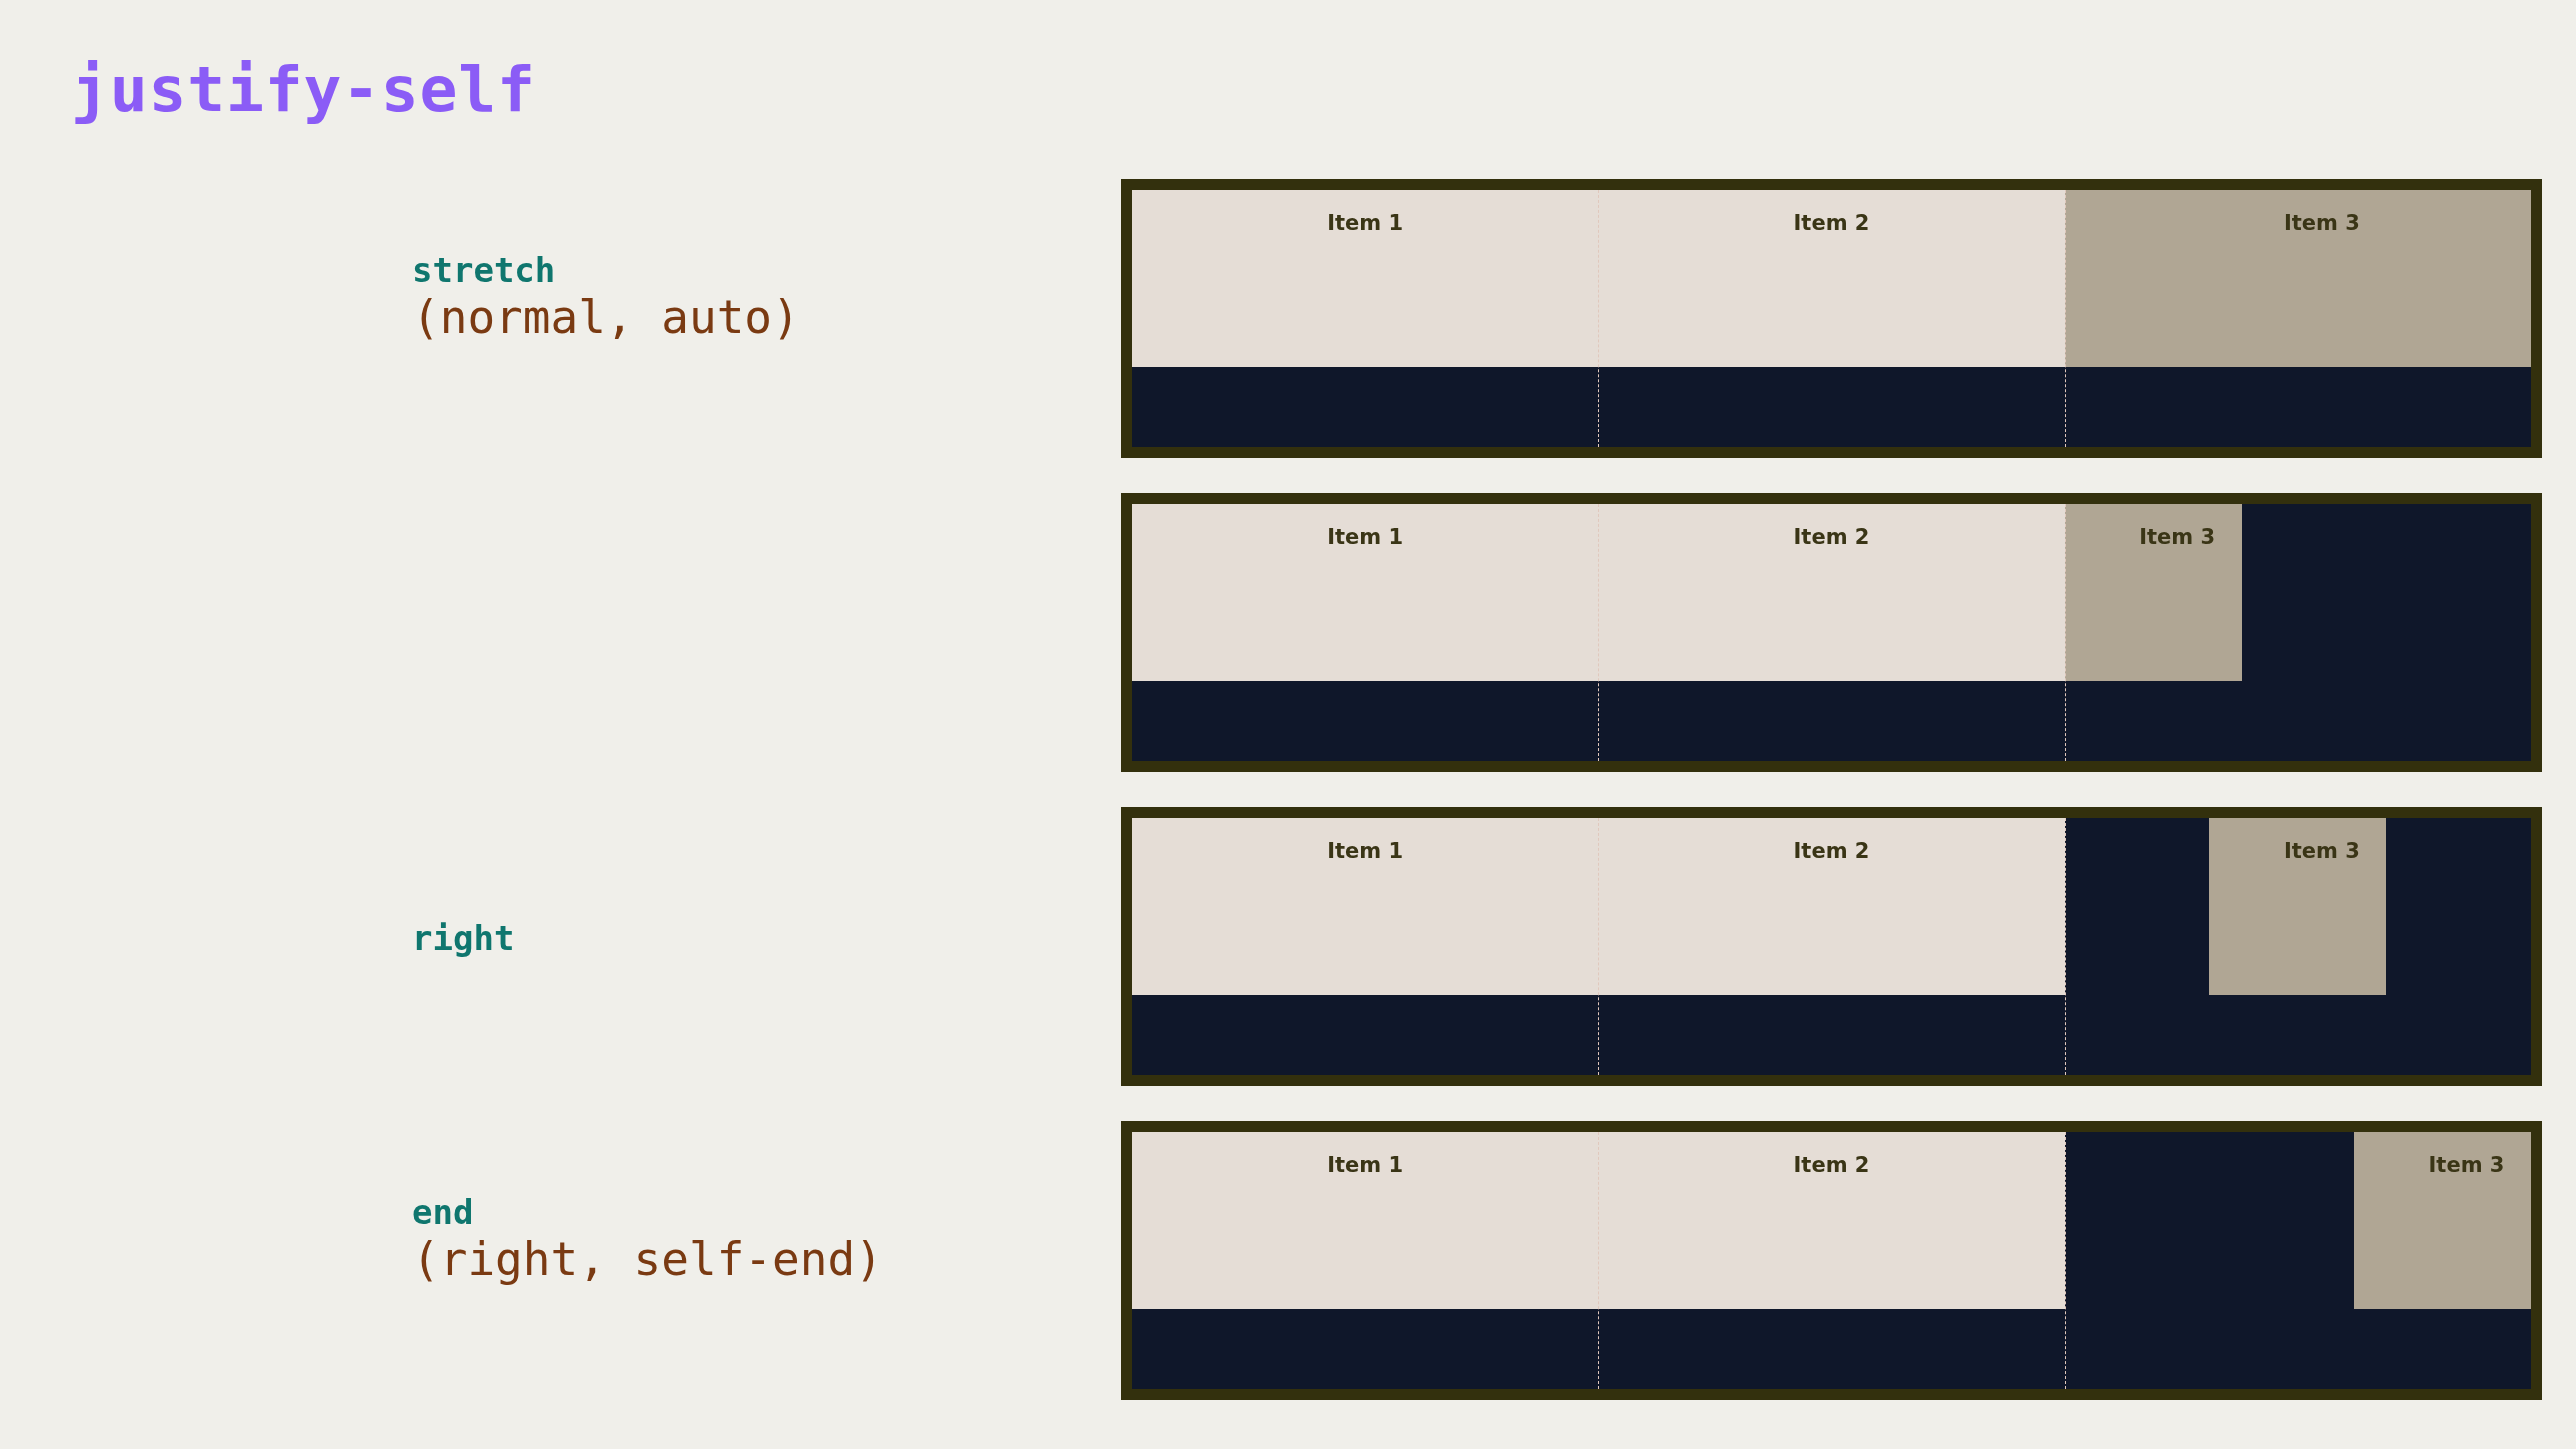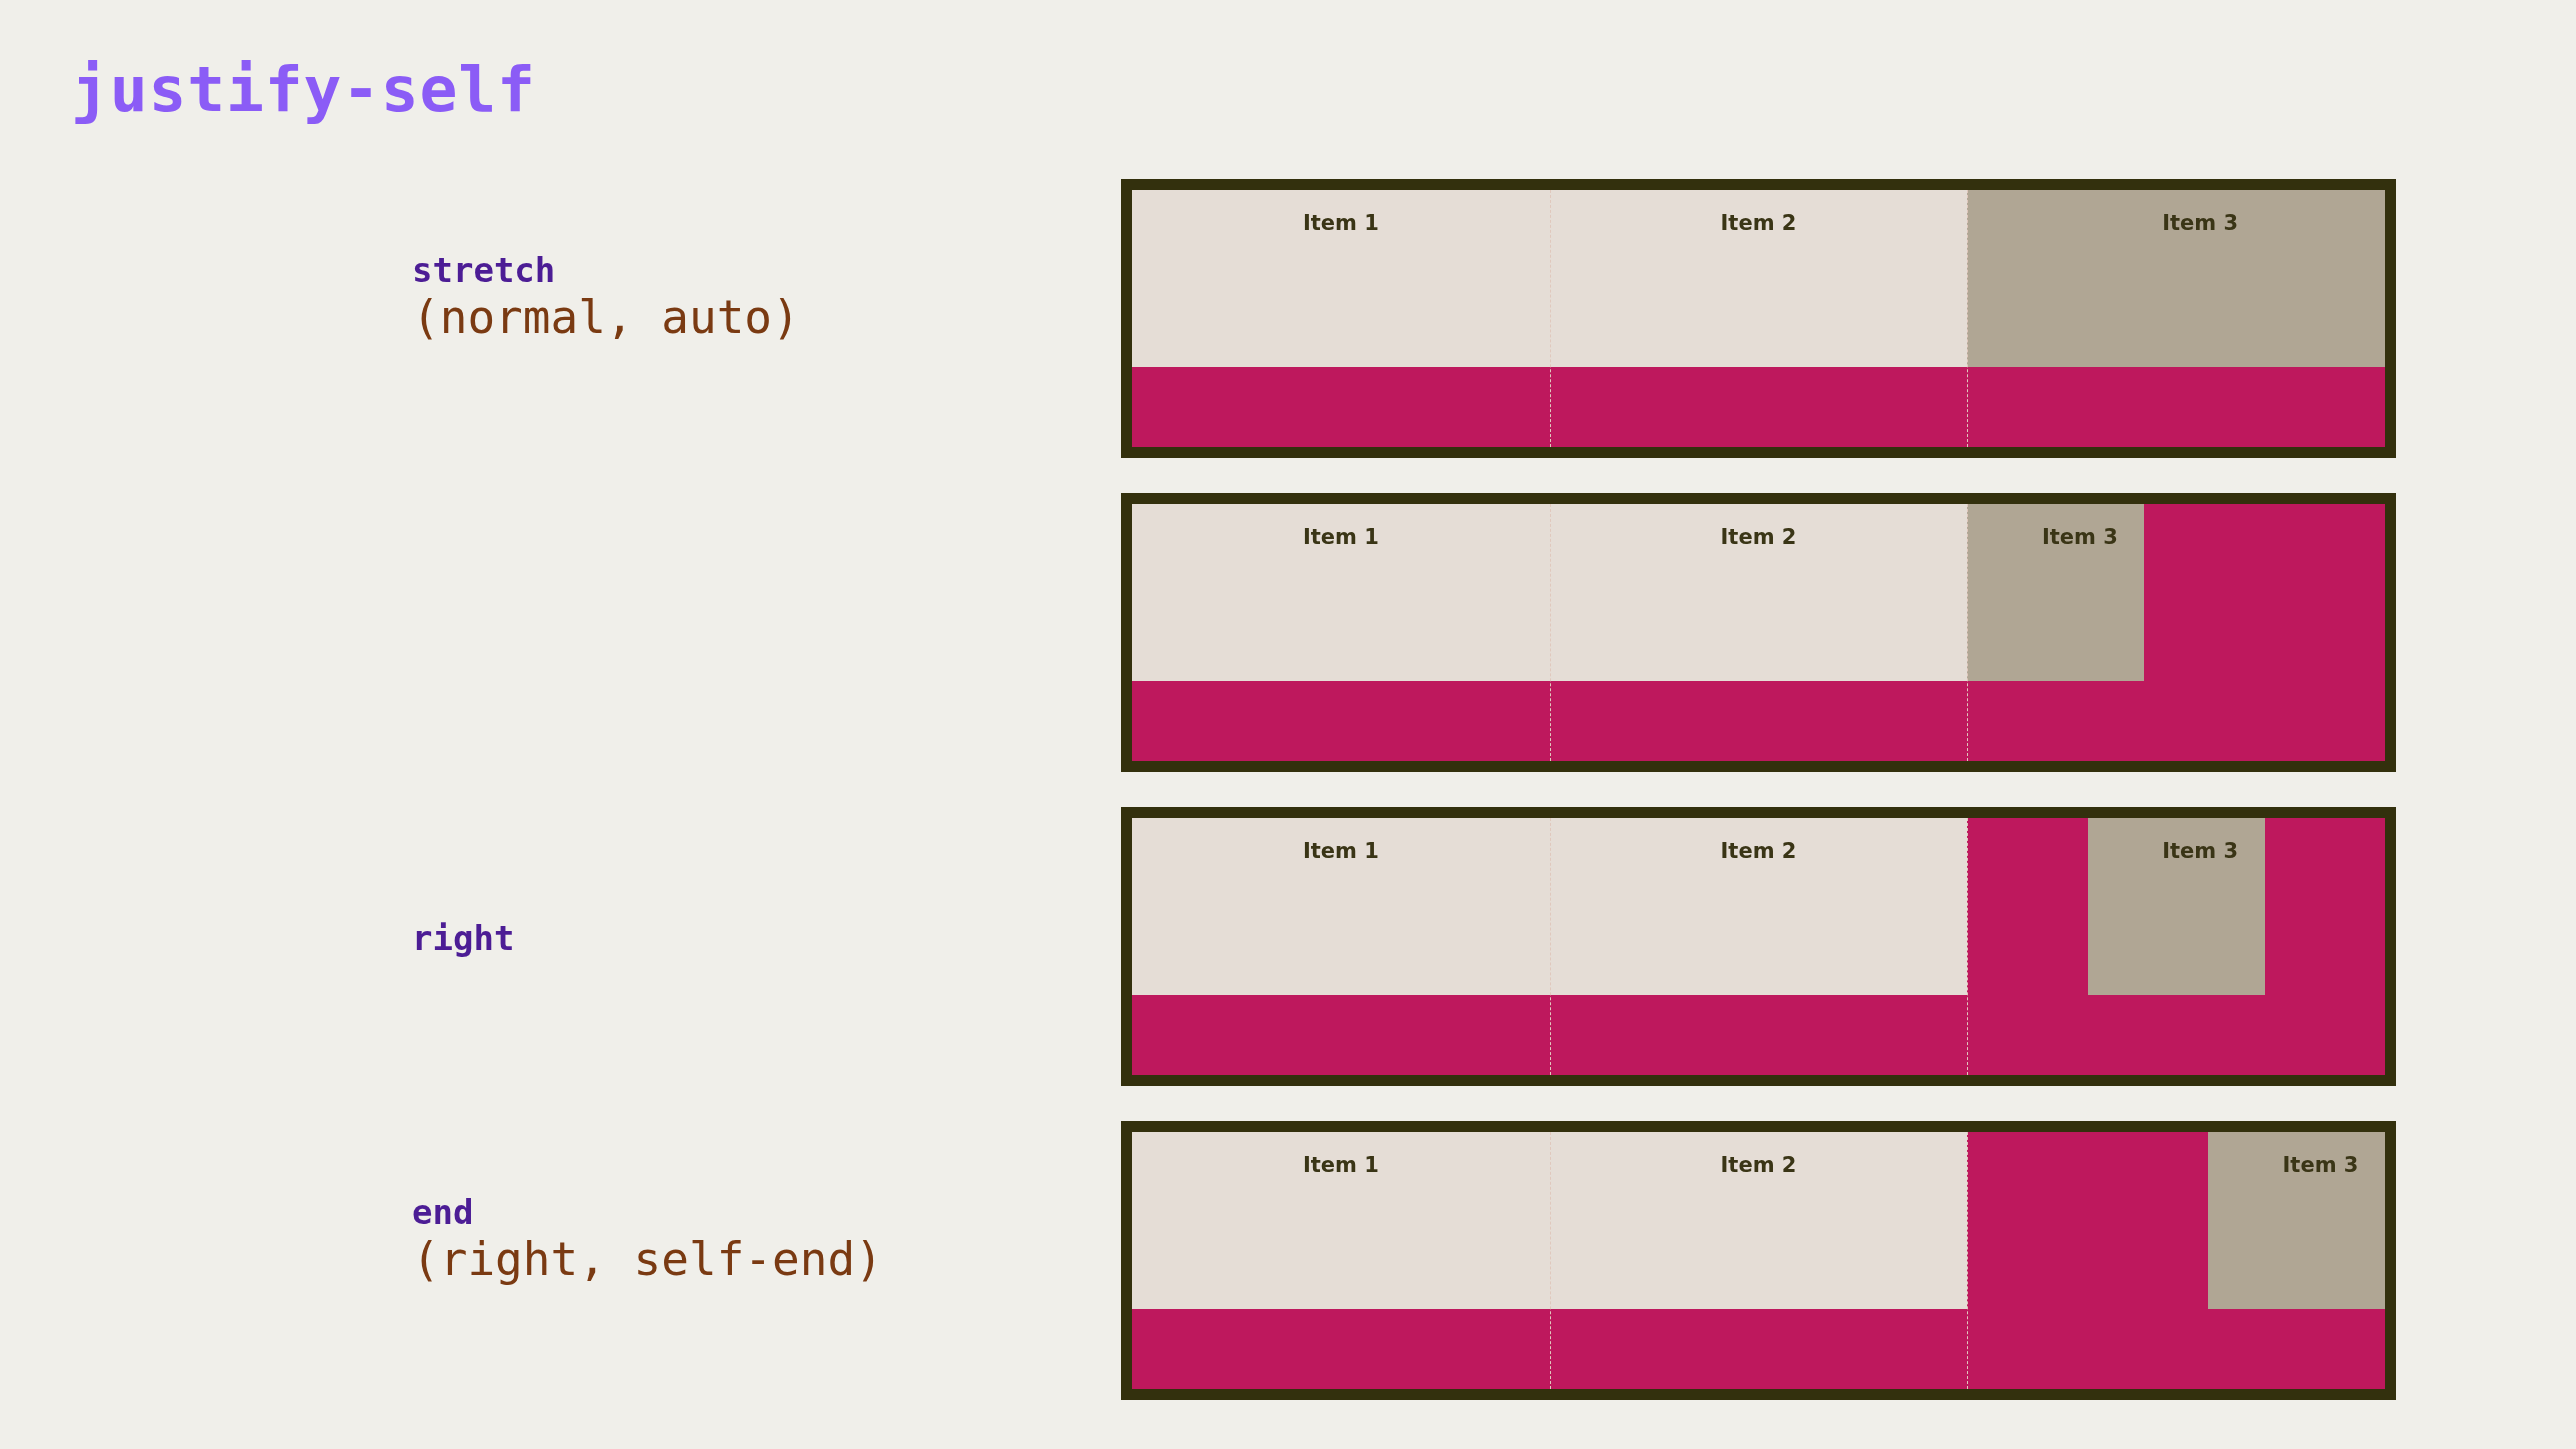--- a/index.html
+++ b/index.html
@@ -59,43 +59,43 @@
     text-align: left;
   }
   .row-label.two-line { top: 71px; }
   .row-label.one-line { top: 111px; }
 
   .label-name {
     font-family: "DejaVu Sans Mono", monospace;
     font-weight: bold;
     font-size: 34px;
     line-height: 1.18;
-    color: #4c1d95;
+    color: #0f766e;
     white-space: nowrap;
   }
   .label-alias {
     font-family: "DejaVu Sans Mono", monospace;
     font-weight: normal;
     font-size: 46px;
     line-height: 1.18;
     color: #7a3a12;
     white-space: nowrap;
   }
   .label-alias:empty { display: none; }
 
   
   .grid-wrap {
     position: absolute;
     left: 1121px;
     top: 0;
-    width: 1275px;
+    width: 1421px;
     height: 279px;
     box-sizing: border-box;
     border: 11.3px solid #33300d;
-    background: #be185d;
+    background: #0f172a;
   }
 
   .grid {
     position: relative;
     width: 100%;
     height: 100%;
     display: grid;
     grid-template-columns: repeat(3, 1fr);
     grid-template-rows: 1fr;
     align-items: start;

